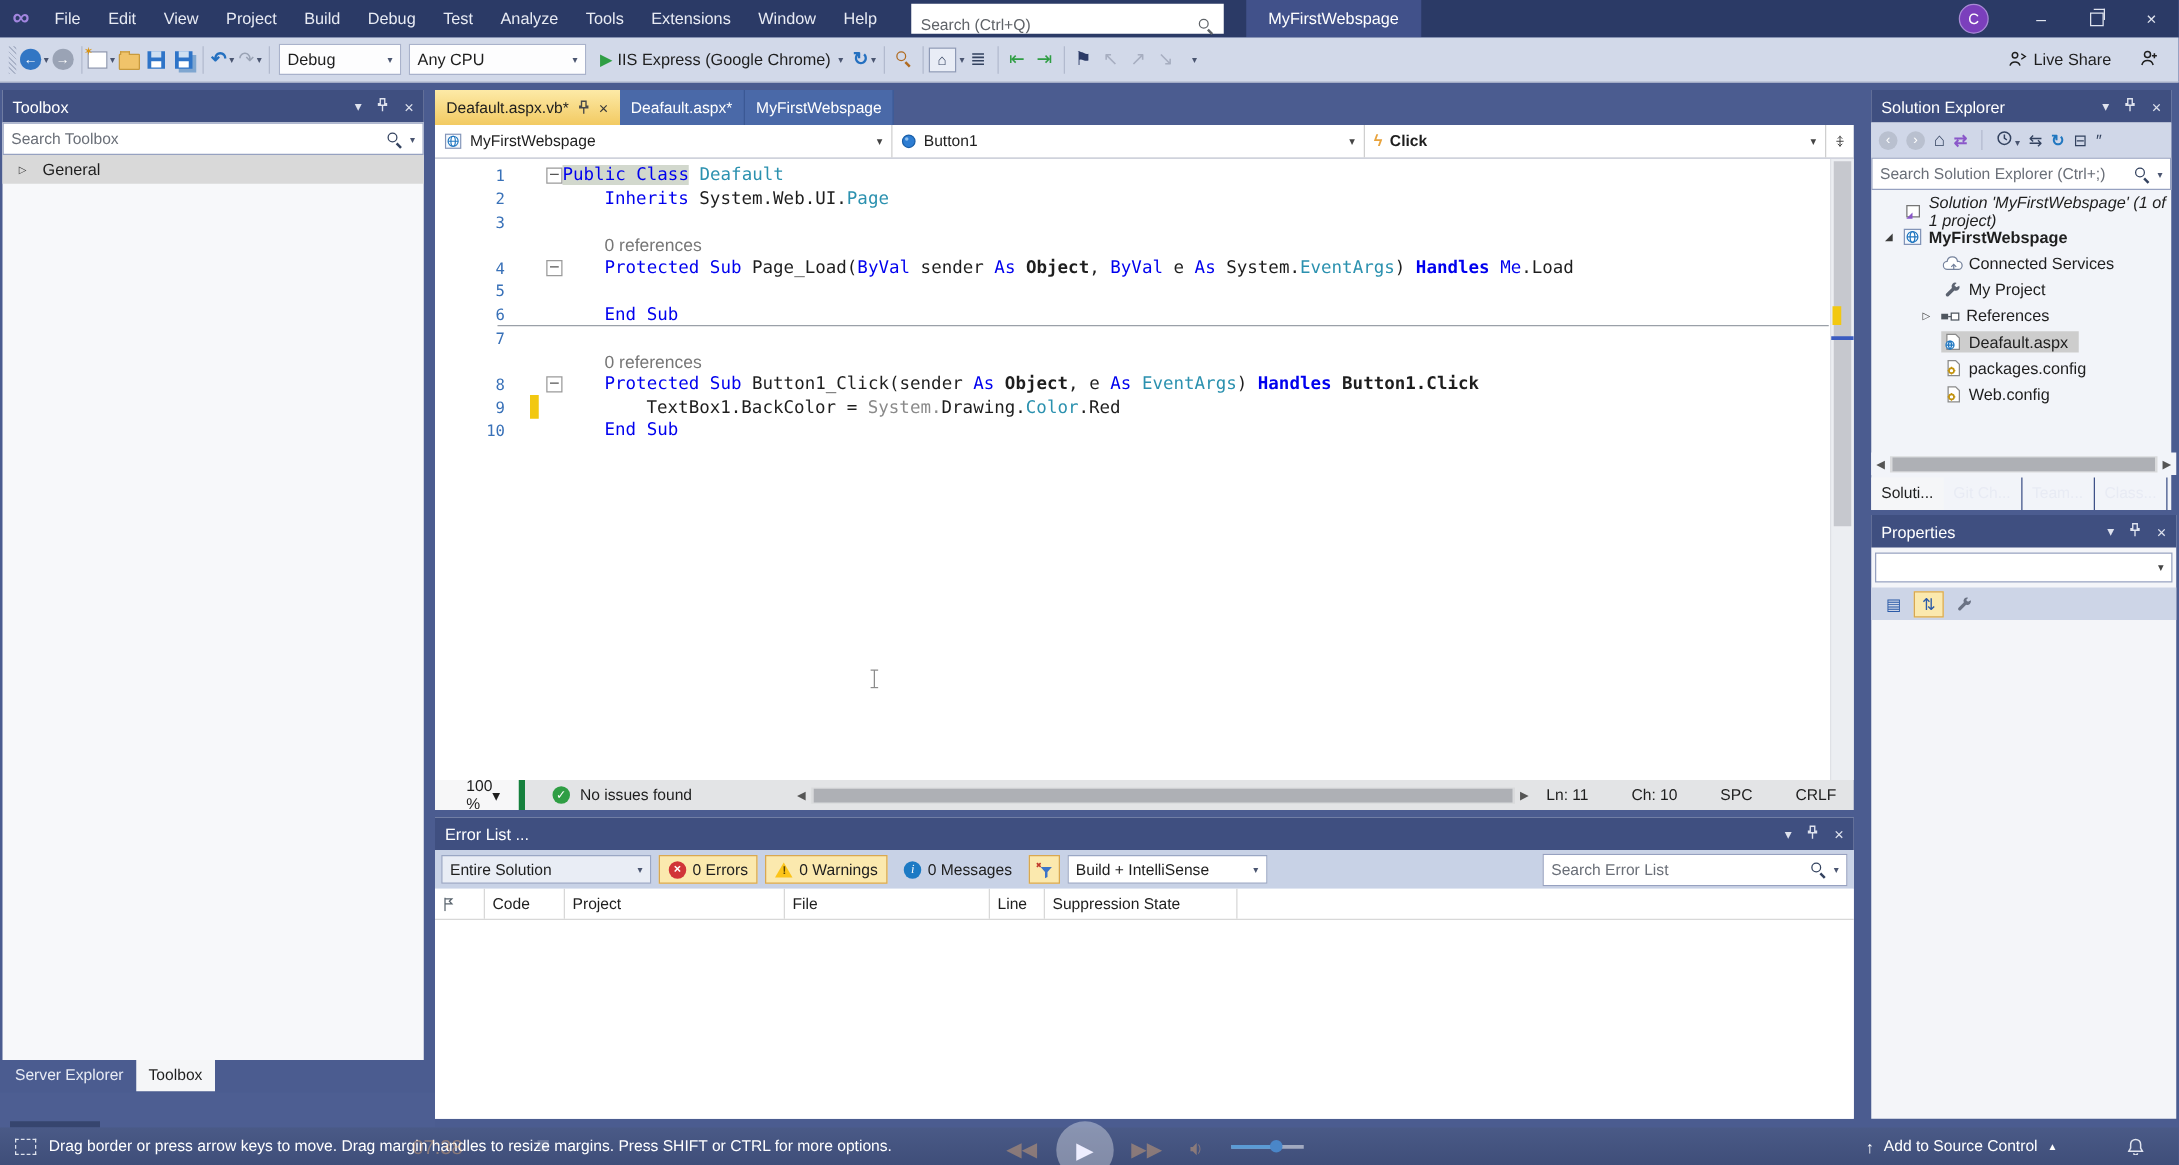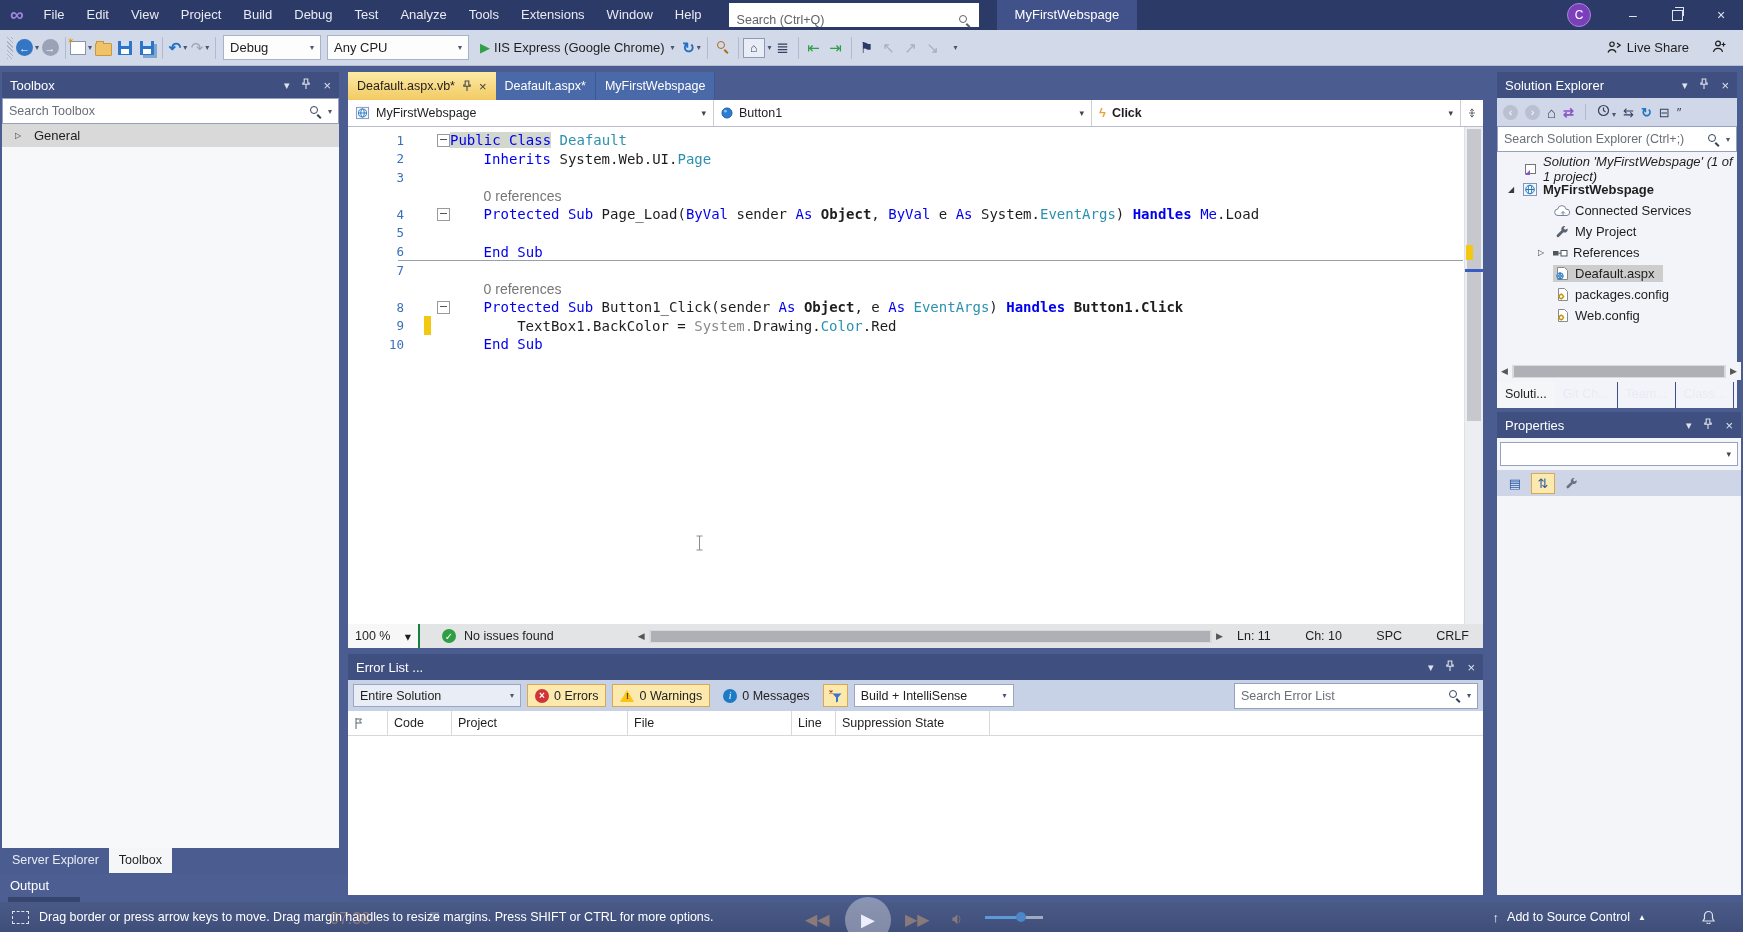--- a/index.html
+++ b/index.html
@@ -77,21 +77,21 @@
   .s-ty{color:#2B91AF}.s-pl{color:#1e1e1e}.s-gy{color:#8a8a8a}.s-bd{color:#1e1e1e;font-weight:bold}
   .s-kwhl{color:#0000EE;background:#d2d8cd}
   .crow.divider::after{content:'';position:absolute;left:50px;right:20px;bottom:0;border-bottom:1px solid #9aa0a8}
   .crow.current::before{content:'';position:absolute;left:46px;right:19px;top:0;bottom:0;border:1px solid #aeb2ba;pointer-events:none}
   .vsb{position:absolute;right:0;top:0;width:18px;height:498px;background:#eceef2;border-left:1px solid #dfe1e6}
   .vsb-thumb{position:absolute;left:2px;right:2px;top:2px;height:292px;background:#c6c8ce}
   .vsb-ymark{position:absolute;left:1px;width:7px;top:118px;height:15px;background:#f2c811}
   .vsb-bmark{position:absolute;left:0;right:0;top:142px;height:3px;background:#3a5bc0}
   .ibeam{position:absolute;left:347px;top:408px;opacity:.75}
   .ed-status{height:24px;background:#e3e4e6;display:flex;align-items:center;font-size:12.5px;color:#1e1e1e}
-  .zoomdd{width:72px;height:24px;background:#f7f7f8;border-right:2px solid #15803d;display:flex;align-items:center;justify-content:space-between;padding:0 7px;box-sizing:border-box}
+  .zoomdd{width:72px;height:24px;background:#f7f7f8;border-right:5px solid #15803d;display:flex;align-items:center;justify-content:space-between;padding:0 25px;box-sizing:border-box}
   .okc{width:14px;height:14px;border-radius:50%;background:#2f9e44;color:#fff;font-size:10px;display:flex;align-items:center;justify-content:center;margin:0 8px 0 22px;flex:none}
   .hsb{flex:1;display:flex;align-items:center;margin:0 6px 0 80px}
   .hsb-ar{font-size:9px;color:#555;padding:0 4px}
   .hsb-track{flex:1;height:13px;background:#d9dadc;position:relative}
   .hsb-thumb{position:absolute;left:2px;right:2px;top:1px;bottom:1px;background:#aeb0b5}
   .ed-info{display:flex;width:232px;justify-content:space-between;padding:0 14px 0 4px;flex:none}
   
   .errlist{left:348px;top:654px;width:1135px;height:241px;background:#fff;display:flex;flex-direction:column}
   .el-toolbar{height:31px;background:#c8d2e6;display:flex;align-items:center;padding:0 5px;gap:6px;font-size:12.5px}
   .el-dd{background:#e9edf5;border:1px solid #9aa7c4;height:23px;display:flex;align-items:center;justify-content:space-between;padding:0 6px;box-sizing:border-box}
@@ -612,21 +612,20 @@
     <span class="ptb-btn" style="color:#6a7284">
       <svg width="13" height="13" viewBox="0 0 14 14">
           <path d="M12.5 3.5a3 3 0 0 1-4 3.8L4 11.8a1.4 1.4 0 0 1-2-2l4.5-4.5a3 3 0 0 1 3.8-4L8.5 3.2l1.6 1.6z" fill="#6a7284"></path>
         </svg>
     </span>
   </div>
   <div style="height:380px"></div>
 </div>
 
 <div class="abs output">
-  <div class="lbl">Output</div>
   <div class="out-ind"></div>
 </div>
 
 <div class="abs statusbar">
   <span class="sb-ico"></span>
   <span>Drag border or press arrow keys to move. Drag margin handles to resize margins. Press SHIFT or CTRL for more options.</span>
   <div class="sb-right">
     <span style="font-size:13px">↑</span>
     <span>Add to Source Control</span>
     <span style="font-size:8px">▲</span>

